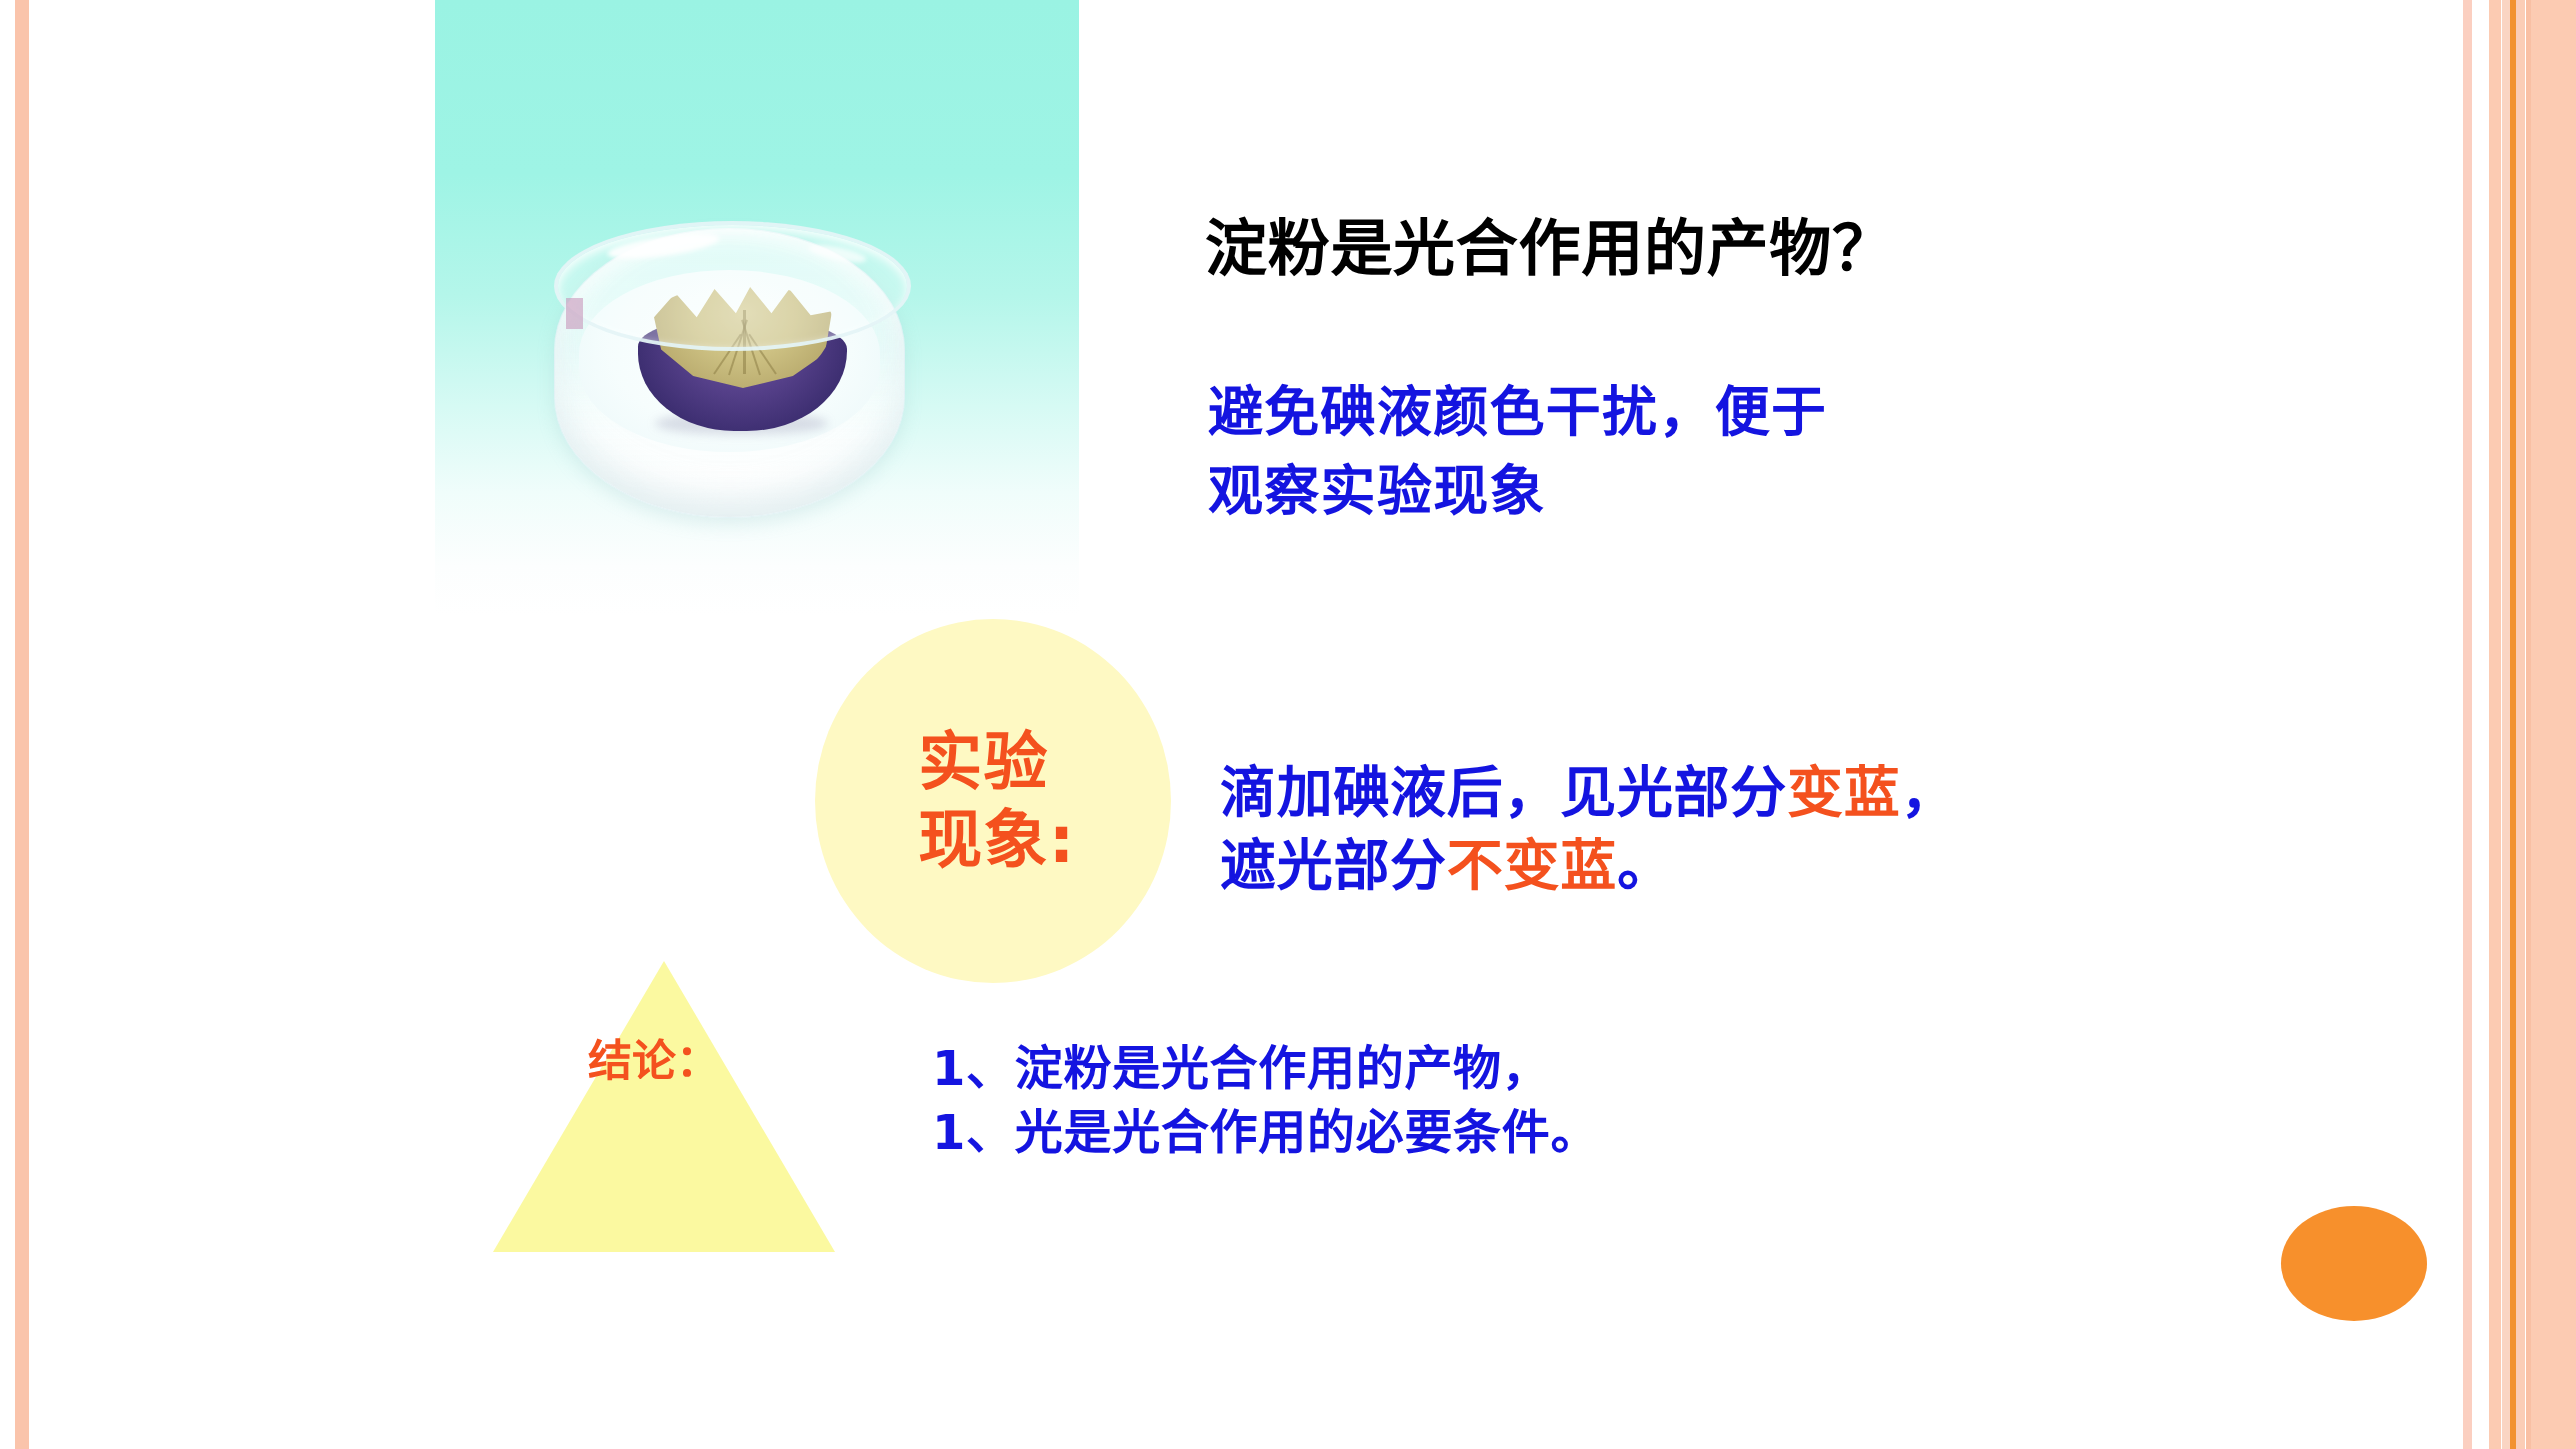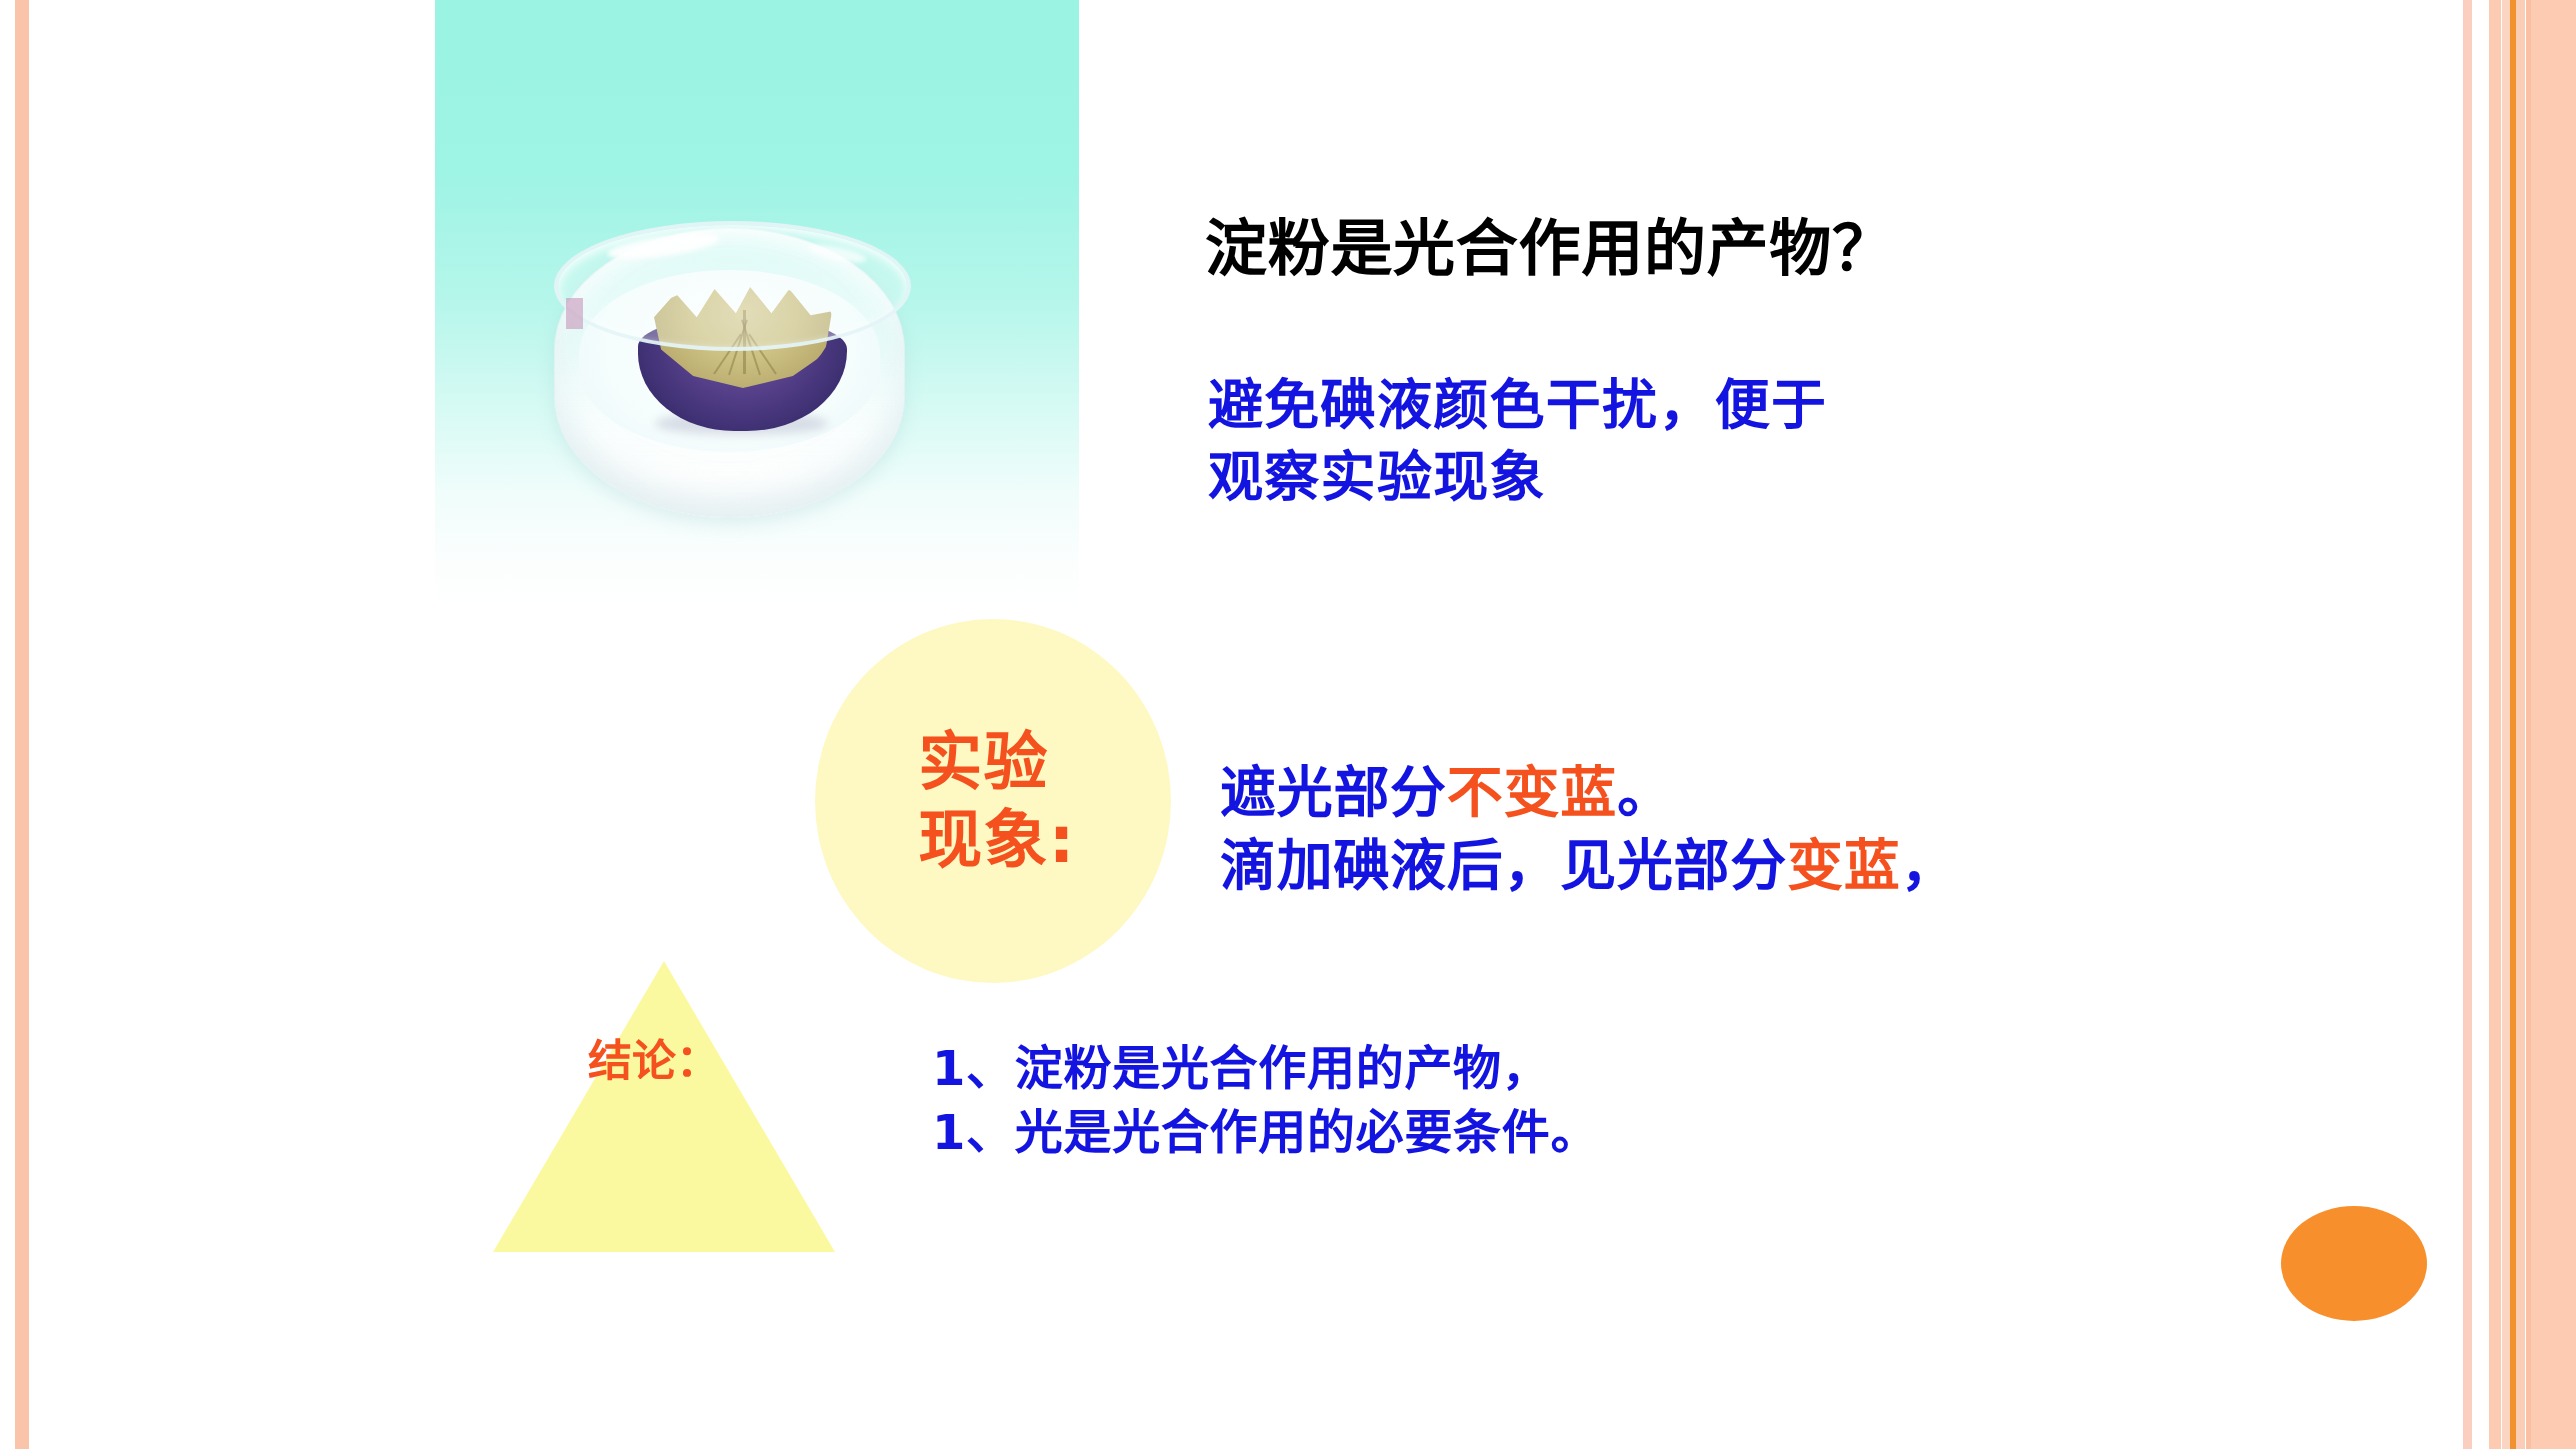--- a/index.html
+++ b/index.html
@@ -269,21 +269,21 @@
   .answer {
     left: 1208px;
     top: 370px;
     color: #1414e0;
     font-family: "DejaVu Sans", "Liberation Sans", sans-serif;
     font-weight: 700;
     font-size: 55px;
     line-height: 1.30;
     letter-spacing: 1.3px;
   }
-  .answer .row { display: block; }
+  .answer .row { display: block; margin-top: 7px; }
 
   .phenomenon {
     left: 1220px;
     top: 757px;
     color: #1414e0;
     font-family: "DejaVu Sans", "Liberation Sans", sans-serif;
     font-weight: 700;
     font-size: 56px;
     line-height: 1.30;
     letter-spacing: 0.7px;
@@ -346,24 +346,24 @@
     <span class="row">观察实验现象</span>
   </div>
 
   <div class="pink-circle">
     <span class="line l1">实验</span>
     <span class="line l2">现象:</span>
   </div>
 
   <div class="txt phenomenon">
     <span class="row">
-      <span>遮光部分</span><span class="hl">不变蓝</span><span>。</span>
+      <span>滴加碘液后，见光部分</span><span class="hl">变蓝</span><span>，</span>
     </span>
     <span class="row">
-      <span>滴加碘液后，见光部分</span><span class="hl">变蓝</span><span>，</span>
+      <span>遮光部分</span><span class="hl">不变蓝</span><span>。</span>
     </span>
   </div>
 
   <div class="tri-wrap">
     <div class="tri-shape"></div>
     <span class="tri-label">结论：</span>
   </div>
 
   <div class="txt conclusions">
     <span class="row">1、淀粉是光合作用的产物，</span>

